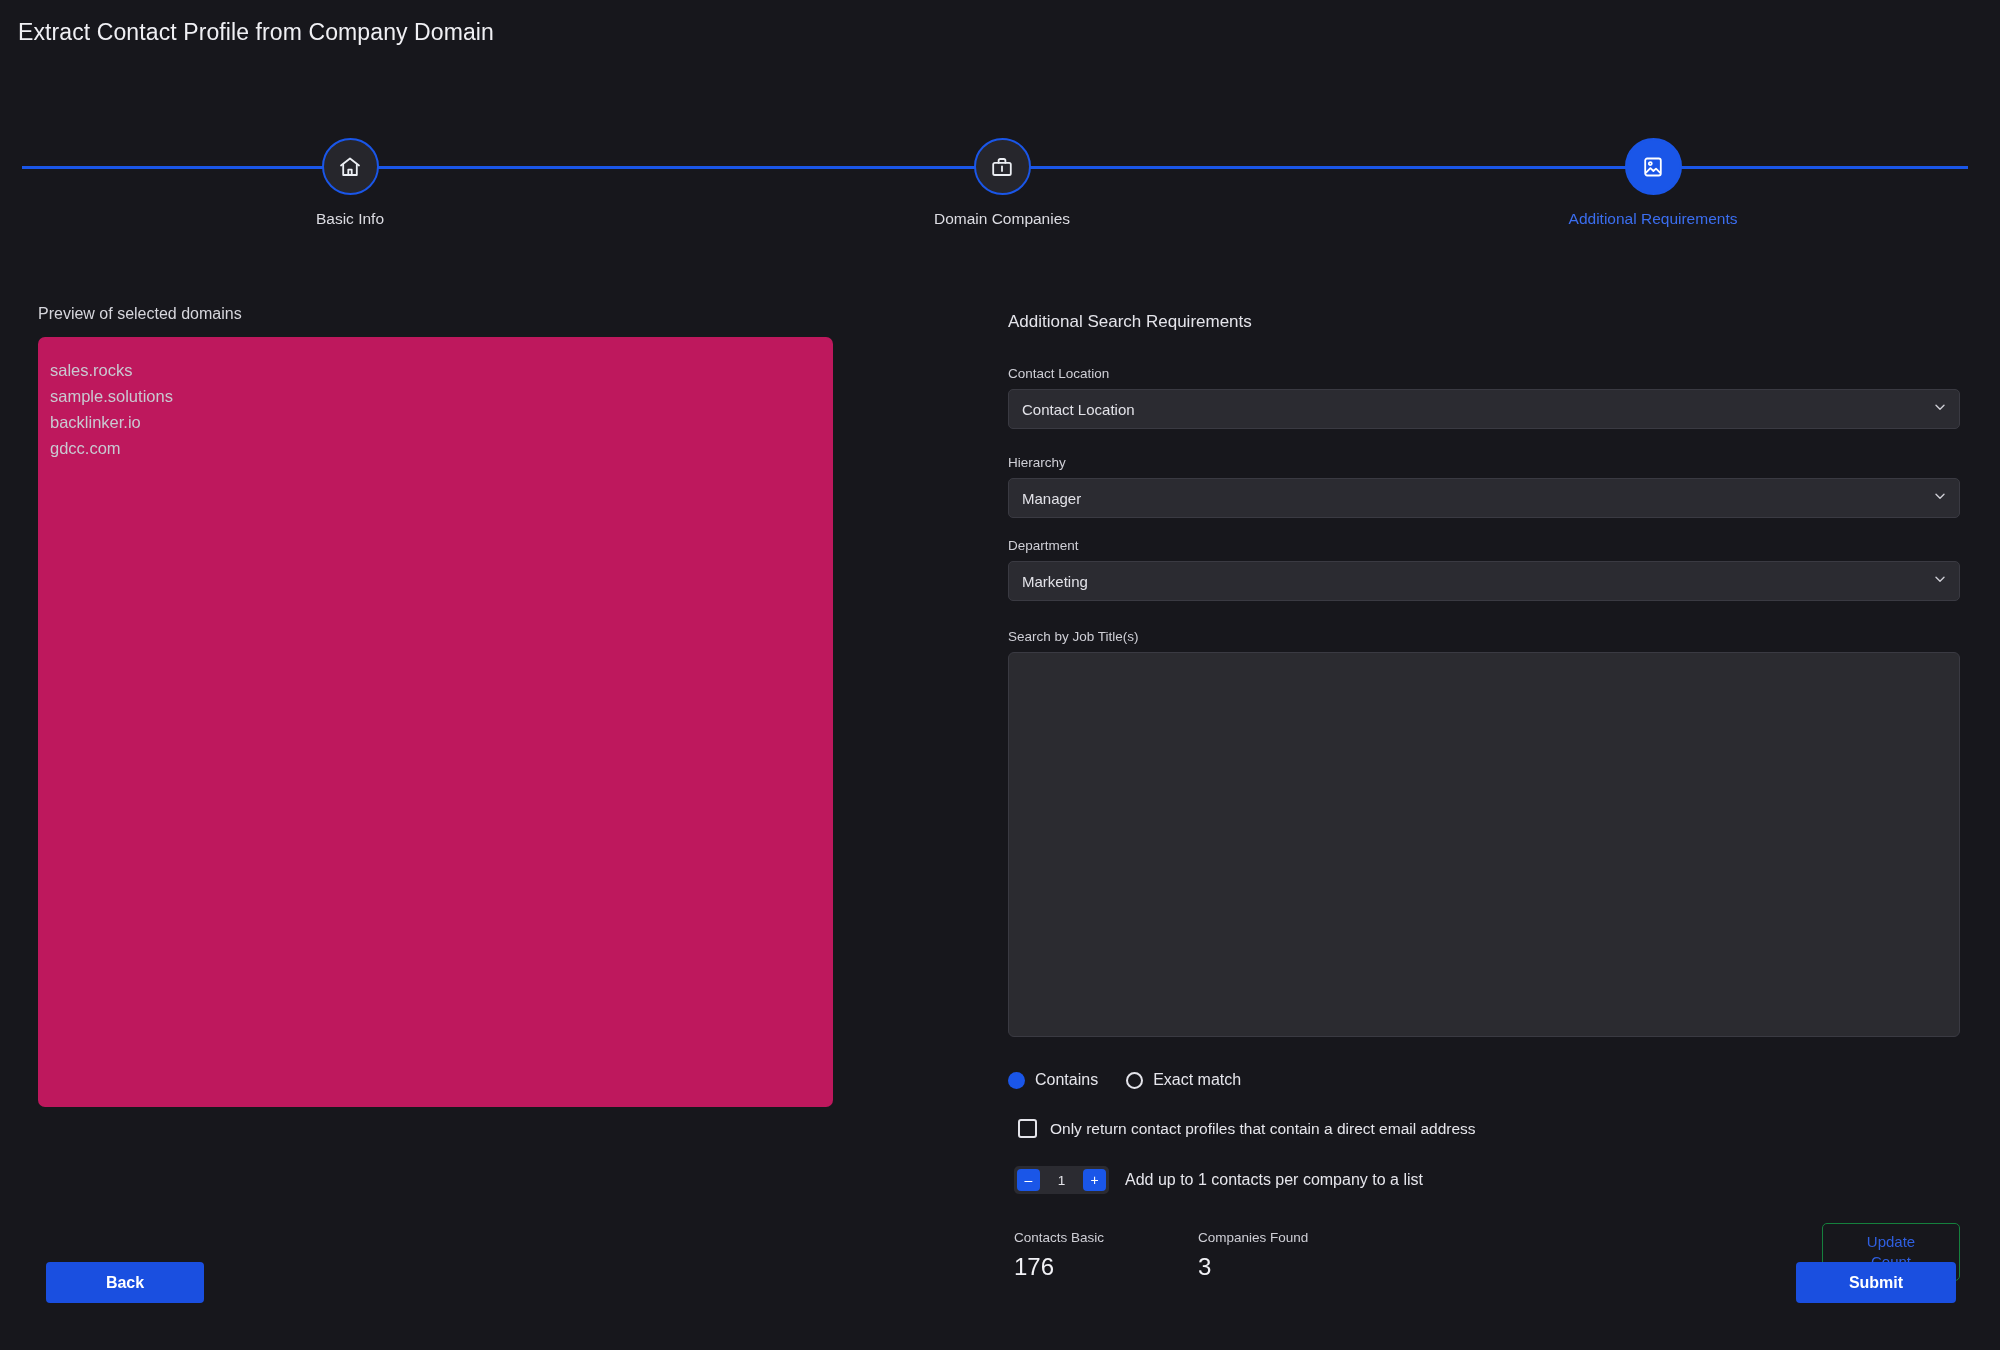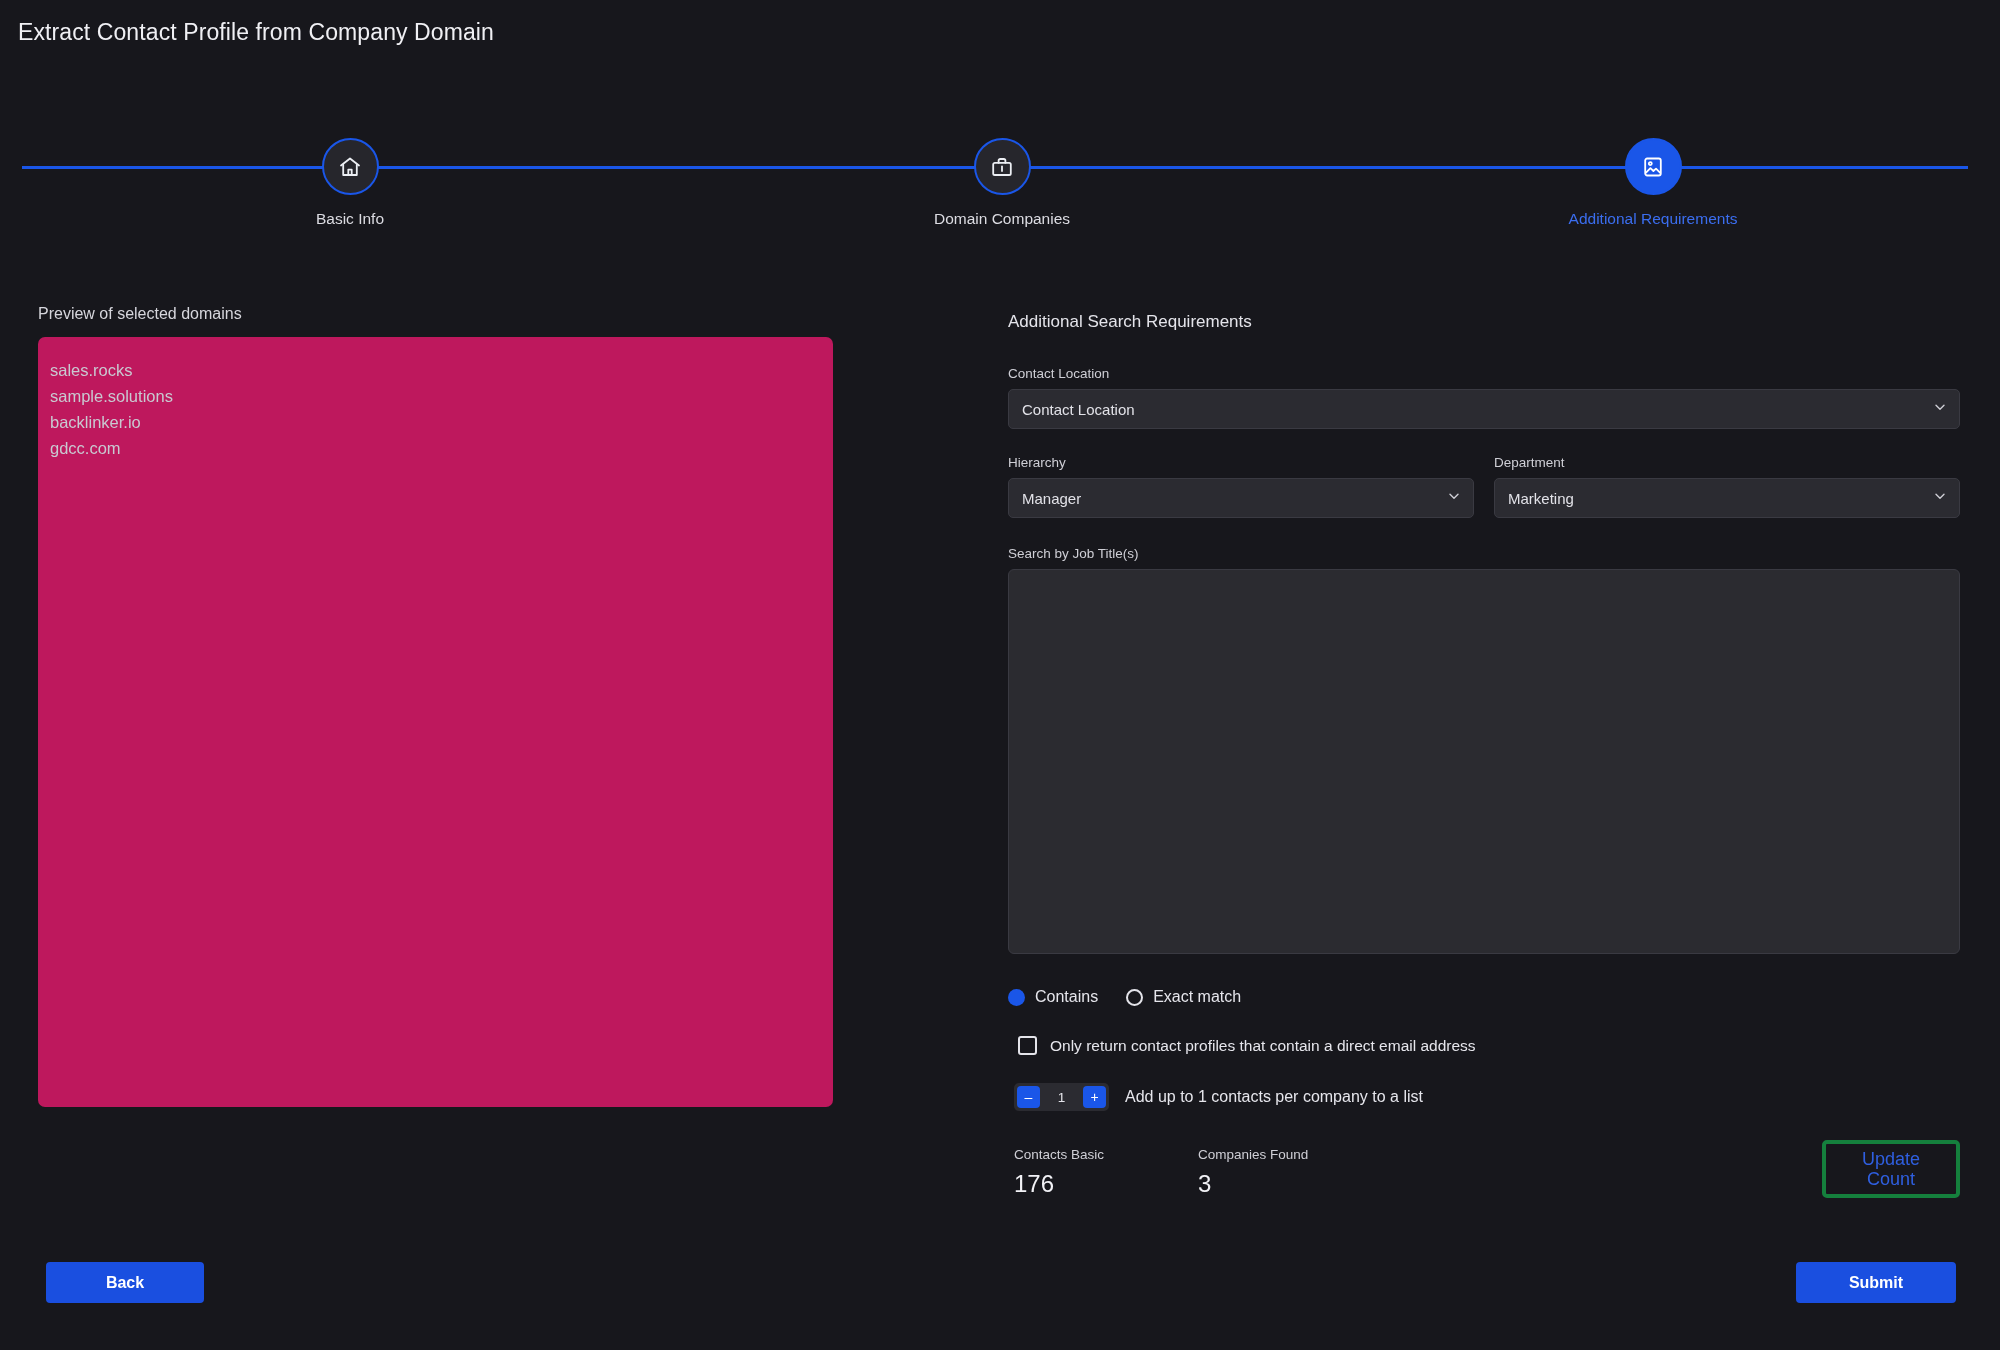--- a/index.html
+++ b/index.html
@@ -147,20 +147,21 @@
     position: absolute;
     right: 13px;
     top: 50%;
     transform: translateY(-50%);
     pointer-events: none;
   }
   .row-two {
     display: flex;
     gap: 20px;
     margin-top: 26px;
+    flex-direction: column;
   }
   .row-two > div { flex: 1; }
 
   .textarea-label { margin-top: 28px; }
   .job-textarea {
     width: 100%;
     height: 385px;
     background: #2b2b30;
     border: 1px solid #3a3a42;
     border-radius: 6px;
@@ -282,24 +283,24 @@
     color: #f2f2f6;
     font-weight: 400;
   }
   .update-btn {
     position: absolute;
     right: 0;
     top: -7px;
     width: 138px;
     height: 58px;
     background: transparent;
-    border: 4px solid #15803d;
+    border: 1px solid #15803d;
     border-radius: 5px;
     color: #2f5fe0;
-    font-size: 18px;
+    font-size: 15px;
     line-height: 20px;
     font-family: "Liberation Sans", sans-serif;
     cursor: pointer;
   }
 
   
   .btn-primary {
     position: absolute;
     background: #1a4fe0;
     border: none;

